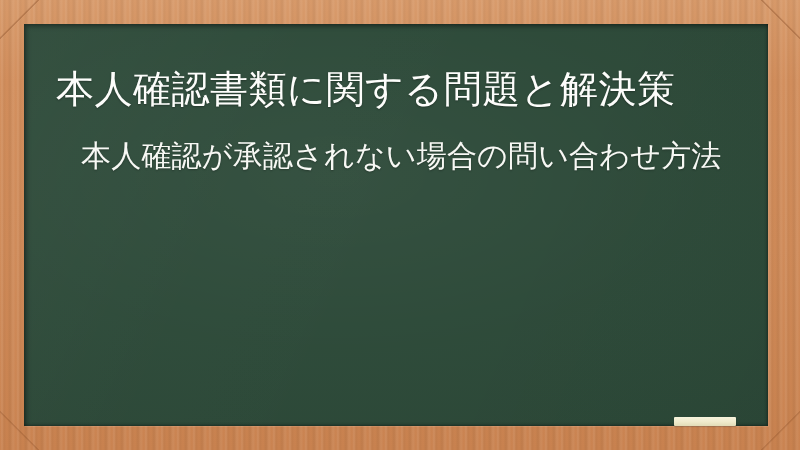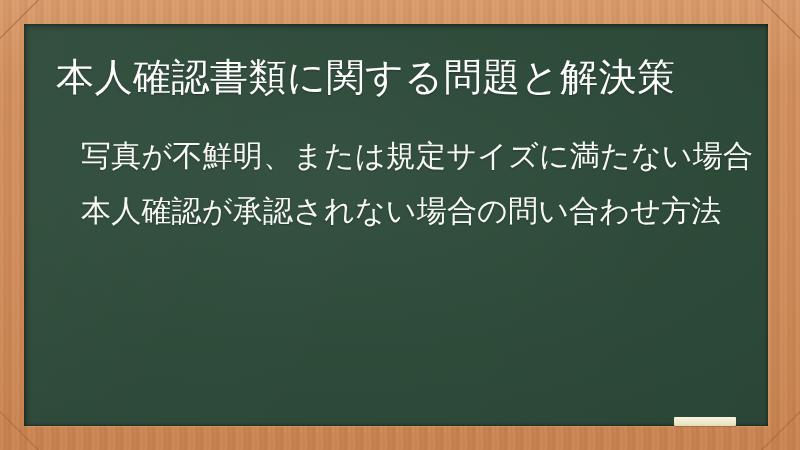--- a/index.html
+++ b/index.html
@@ -75,21 +75,21 @@
       rgba(255,255,255,0.008) 28%,
       rgba(255,255,255,0.000) 55%,
       rgba(0,0,0,0.025) 100%);
     pointer-events: none;
   }
 
   
   .title {
     position: absolute;
     left: 32px;
-    top: 29px;
+    top: 41px;
     width: 700px;
     color: #fdfdfb;
     font-size: 38px;
     line-height: 48px;
     letter-spacing: 0.5px;
     white-space: nowrap;
     text-shadow: 0 1px 2px rgba(0,0,0,0.30);
   }
   .bullets {
     position: absolute;
@@ -129,20 +129,19 @@
   <div class="miter tr"></div>
   <div class="miter bl"></div>
   <div class="miter br"></div>
 
   <div class="board">
     <div class="board-sheen"></div>
 
     <div class="title">本人確認書類に関する問題と解決策</div>
 
     <div class="bullets">
-      <div class="bullet-line">写真が不鮮明、または規定サイズに満たない場合</div>
       <div class="bullet-line">本人確認が承認されない場合の問い合わせ方法</div>
     </div>
   </div>
 
   <div class="chalk"></div>
 
 </div>
 
 </body></html>

